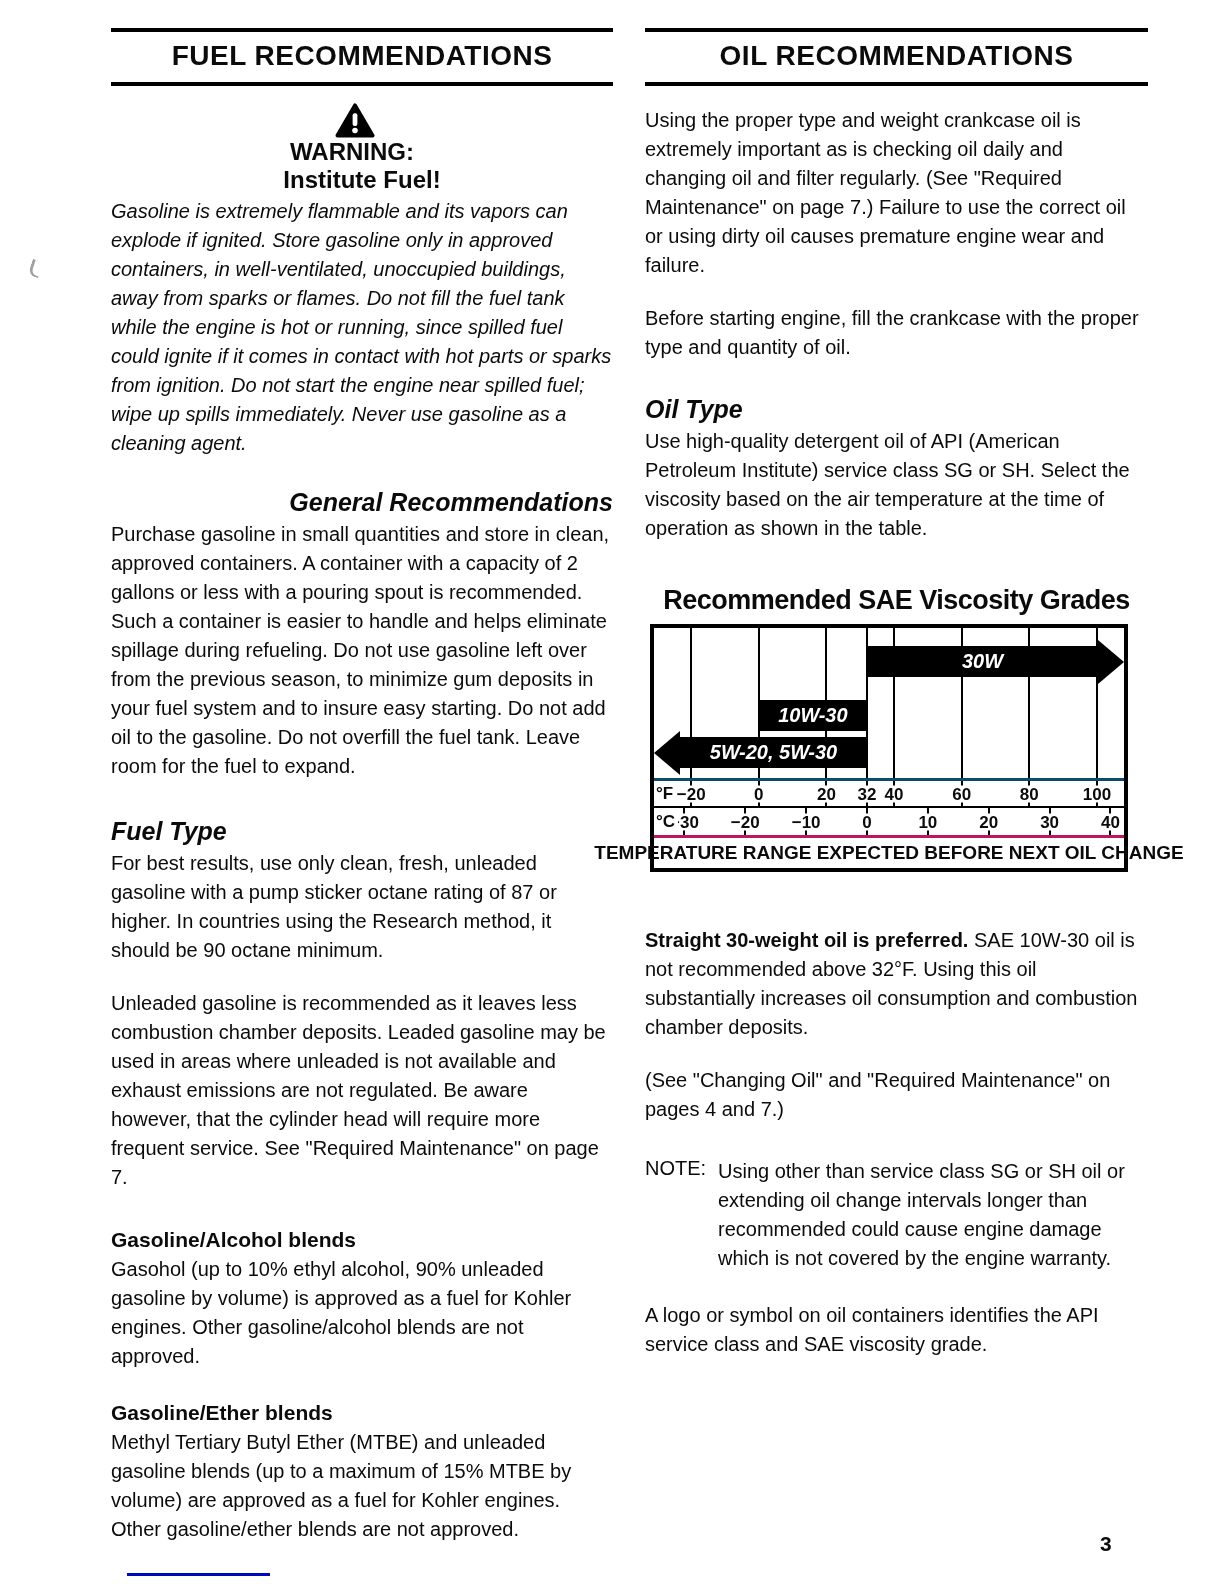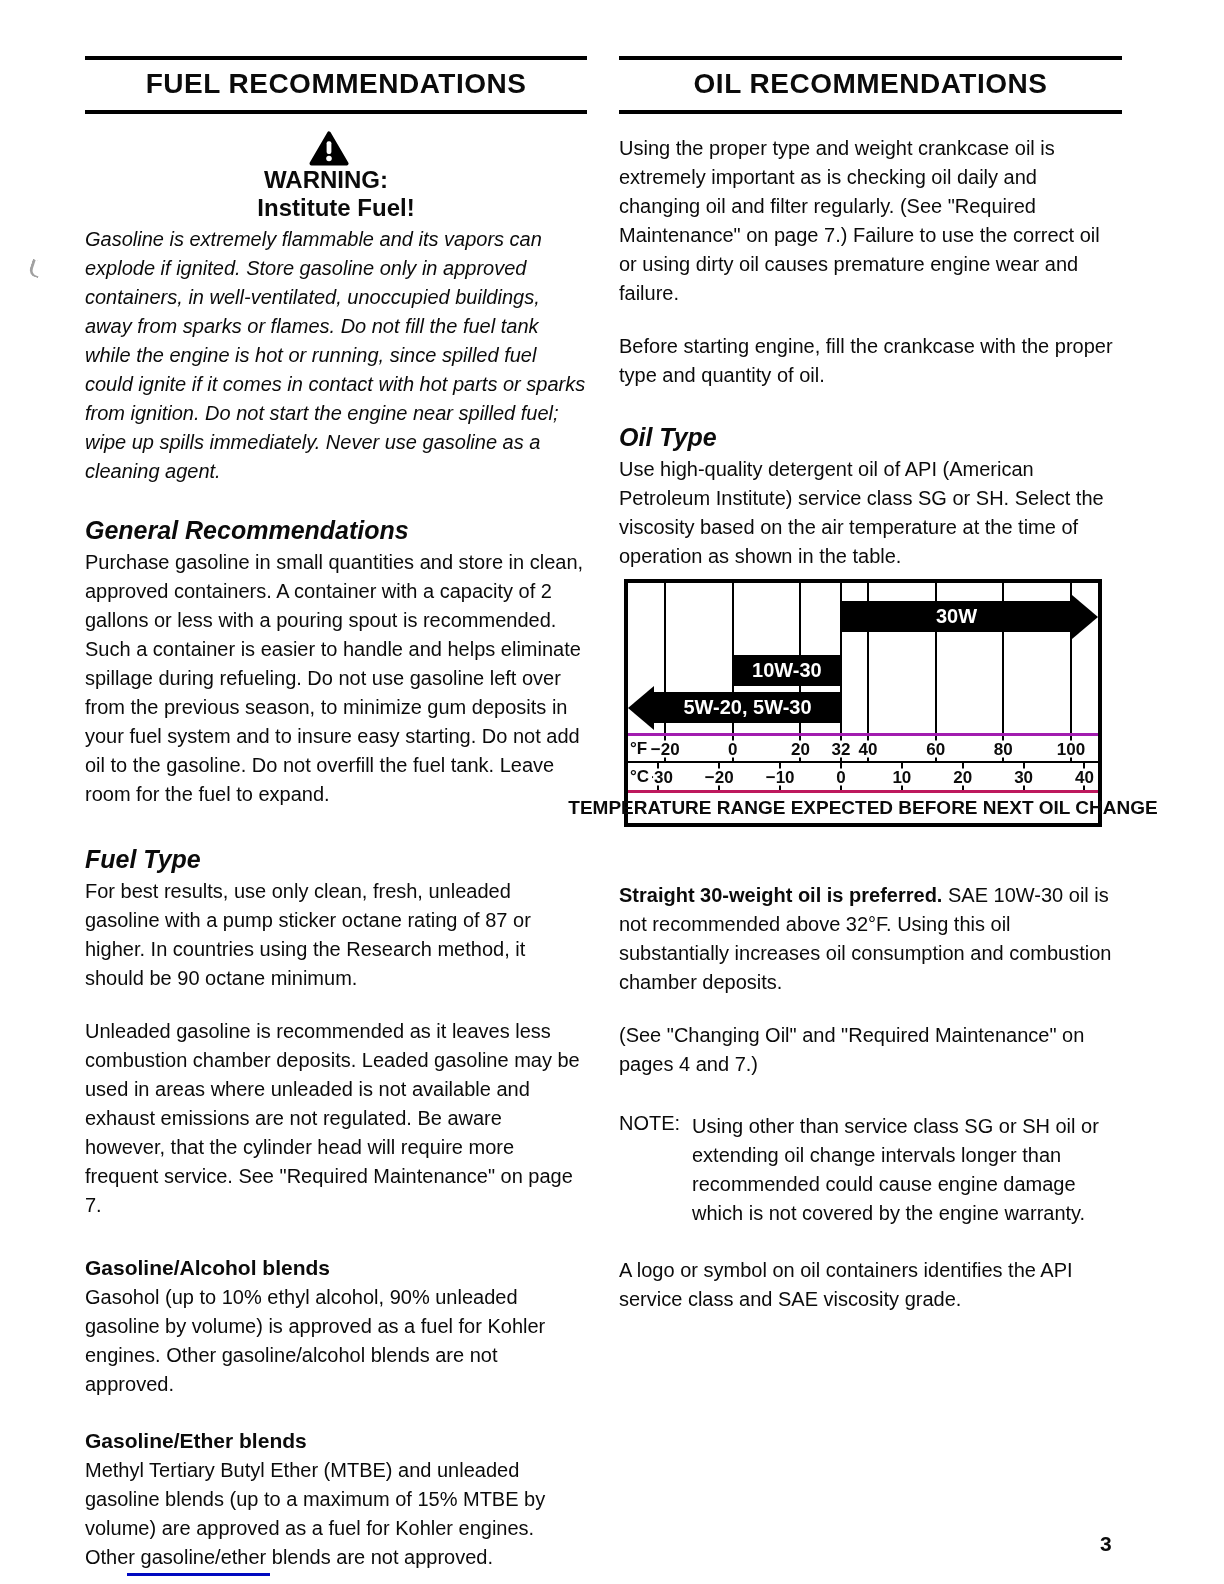--- a/index.html
+++ b/index.html
@@ -1,39 +1,39 @@
 <!DOCTYPE html>
 <html><head>
 <meta charset="utf-8">
 <style>
   html,body{margin:0;padding:0;background:#fff;}
   .page{position:relative;width:1224px;height:1584px;background:#ffffff;
         font-family:"Liberation Sans",sans-serif;color:#0b0b0b;overflow:hidden;}
-  .col{position:absolute;top:56px;}
+  .col{position:absolute;top:28px;margin-left:26px;}
   .col-left{left:85px;width:502px;}
   .col-right{left:619px;width:503px;}
   .col-header{border-top:4px solid #000;border-bottom:4px solid #000;text-align:center;
       font-weight:bold;font-size:28px;padding:8px 0 10px 0;letter-spacing:.5px;}
   .body-text{font-size:20px;line-height:29px;}
   .warning-head{display:flex;align-items:center;margin-top:17px;font-weight:bold;font-size:24px;flex-direction:column;}
   .warn-icon{margin-right:15px;}
   .warn-icon svg{display:block;}
   .warn-label{margin-right:20px;}
   .warning-body{font-style:italic;margin-top:3px;}
   .sec-heading{font-size:25px;font-weight:bold;font-style:italic;}
   .sub-heading{font-size:21px;font-weight:bold;}
-  .mt-gen{margin-top:30px;}
+  .mt-gen{margin-top:30px;text-align:right;}
   .mt-sec{margin-top:36px;}
   .mt-par{margin-top:24px;}
   .mt-sub{margin-top:30px;}
   .tight{margin-top:3px;}
   
   .chart-title{font-size:27px;font-weight:bold;text-align:center;letter-spacing:-0.5px;margin-top:42px;}
   .chart-box{margin:8px 0 0 5px;width:470px;border:4px solid #000;background:#fff;}
-  .plot{position:relative;height:150px;border-bottom:3px solid #a21caf;}
+  .plot{position:relative;height:150px;border-bottom:3px solid #0c4a6e;font-style:italic;}
   .gridline{position:absolute;top:0;bottom:0;width:2px;background:#000;}
   .vbar{position:absolute;height:31px;background:#000;display:flex;align-items:center;justify-content:center;}
   .bar-label{color:#fff;font-weight:bold;font-size:20px;white-space:nowrap;}
   .arrow-right{position:absolute;left:100%;top:50%;transform:translateY(-50%);width:0;height:0;
       border-top:22px solid transparent;border-bottom:22px solid transparent;border-left:26px solid #000;}
   .arrow-left{position:absolute;right:100%;top:50%;transform:translateY(-50%);width:0;height:0;
       border-top:22px solid transparent;border-bottom:22px solid transparent;border-right:26px solid #000;}
   .scale-row{position:relative;height:25px;font-weight:bold;font-size:17px;}
   .scale-row.c-row{border-top:2px solid #000;height:27px;}
   .tickline{position:absolute;top:0;bottom:0;width:2px;background:#000;}
@@ -90,20 +90,21 @@
 
   <div class="col col-right">
     <div class="col-header">OIL RECOMMENDATIONS</div>
 
     <div class="body-text" style="margin-top:20px;">Using the proper type and weight crankcase oil is extremely important as is checking oil daily and changing oil and filter regularly.  (See "Required Maintenance" on page 7.)  Failure to use the correct oil or using dirty oil causes premature engine wear and failure.</div>
     <div class="body-text mt-par">Before starting engine, fill the crankcase with the proper type and quantity of oil.</div>
 
     <div class="sec-heading" style="margin-top:33px;">Oil Type</div>
     <div class="body-text tight">Use high-quality detergent oil of API (American Petroleum Institute) service class SG or SH.  Select the viscosity based on the air temperature at the time of operation as shown in the table.</div>
 
+    <div class="chart-title">Recommended SAE Viscosity Grades</div>
 
     <div class="chart-box">
       <div class="plot">
           <div class="gridline" style="left: calc(7.91367% - 1px);"></div>
           <div class="gridline" style="left: calc(22.3022% - 1px);"></div>
           <div class="gridline" style="left: calc(36.6906% - 1px);"></div>
           <div class="gridline" style="left: calc(45.3237% - 1px);"></div>
           <div class="gridline" style="left: calc(51.0791% - 1px);"></div>
           <div class="gridline" style="left: calc(65.4676% - 1px);"></div>
           <div class="gridline" style="left: calc(79.8561% - 1px);"></div>

